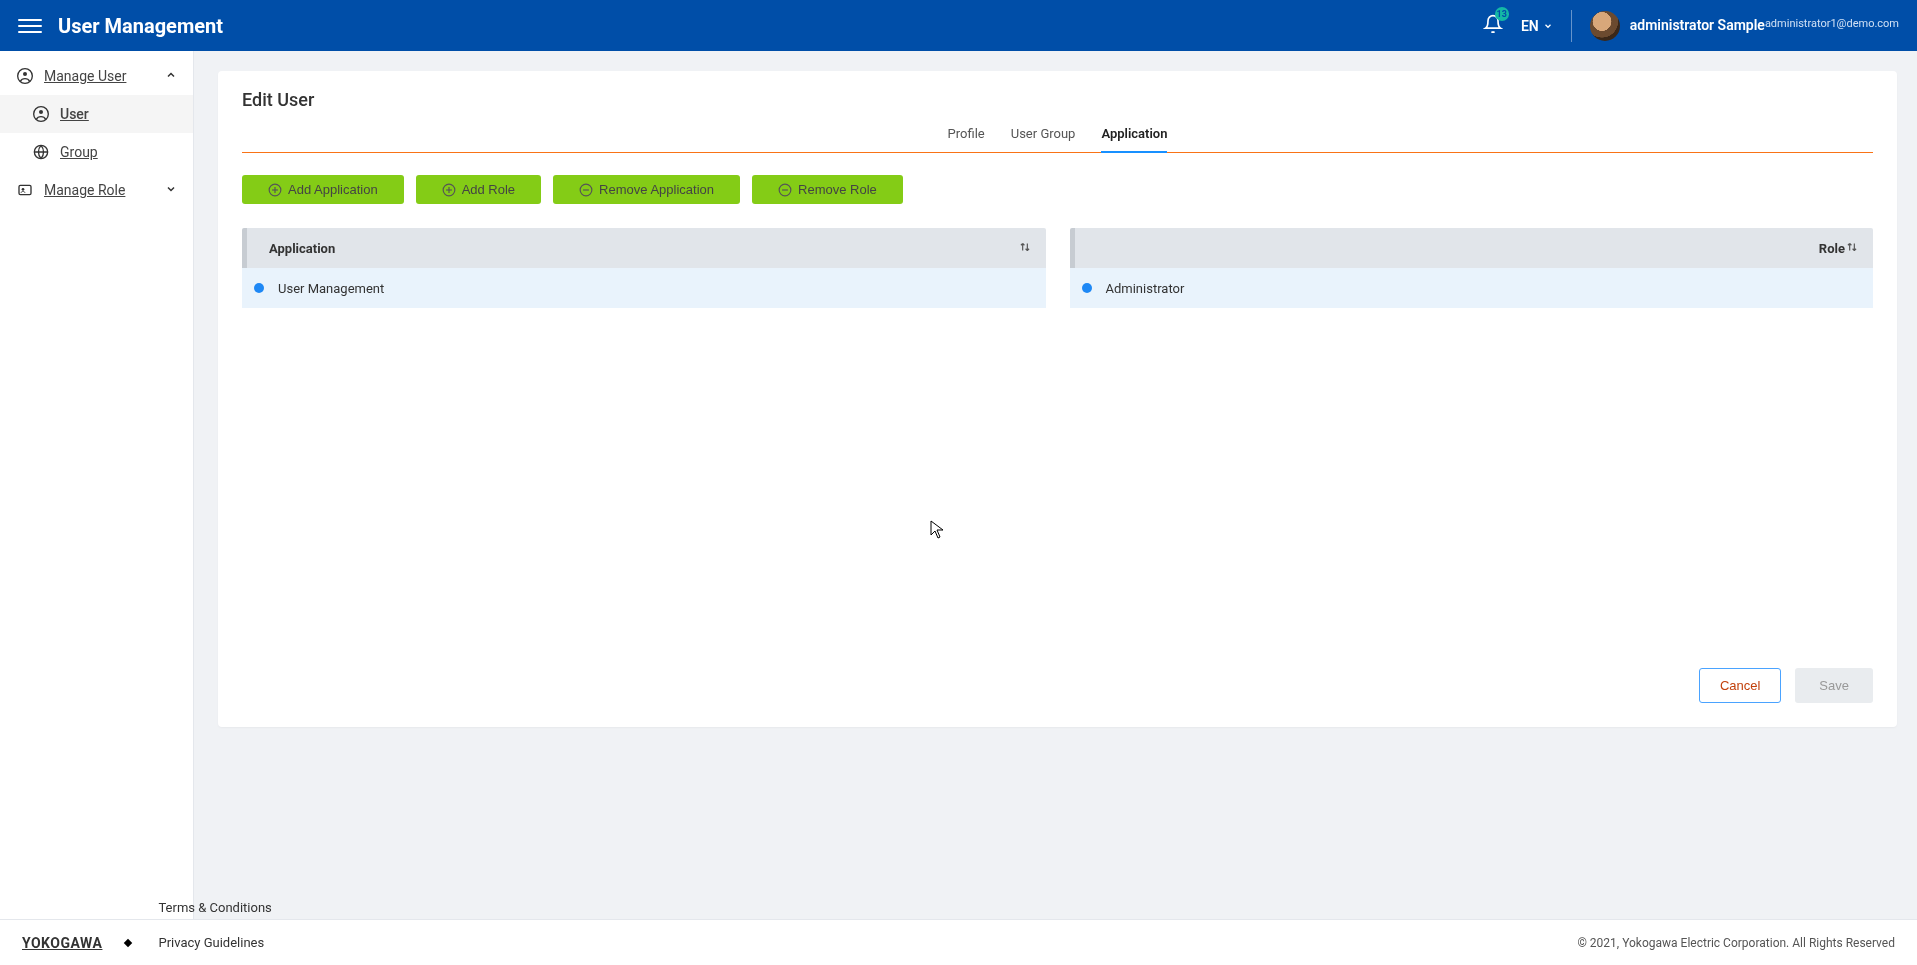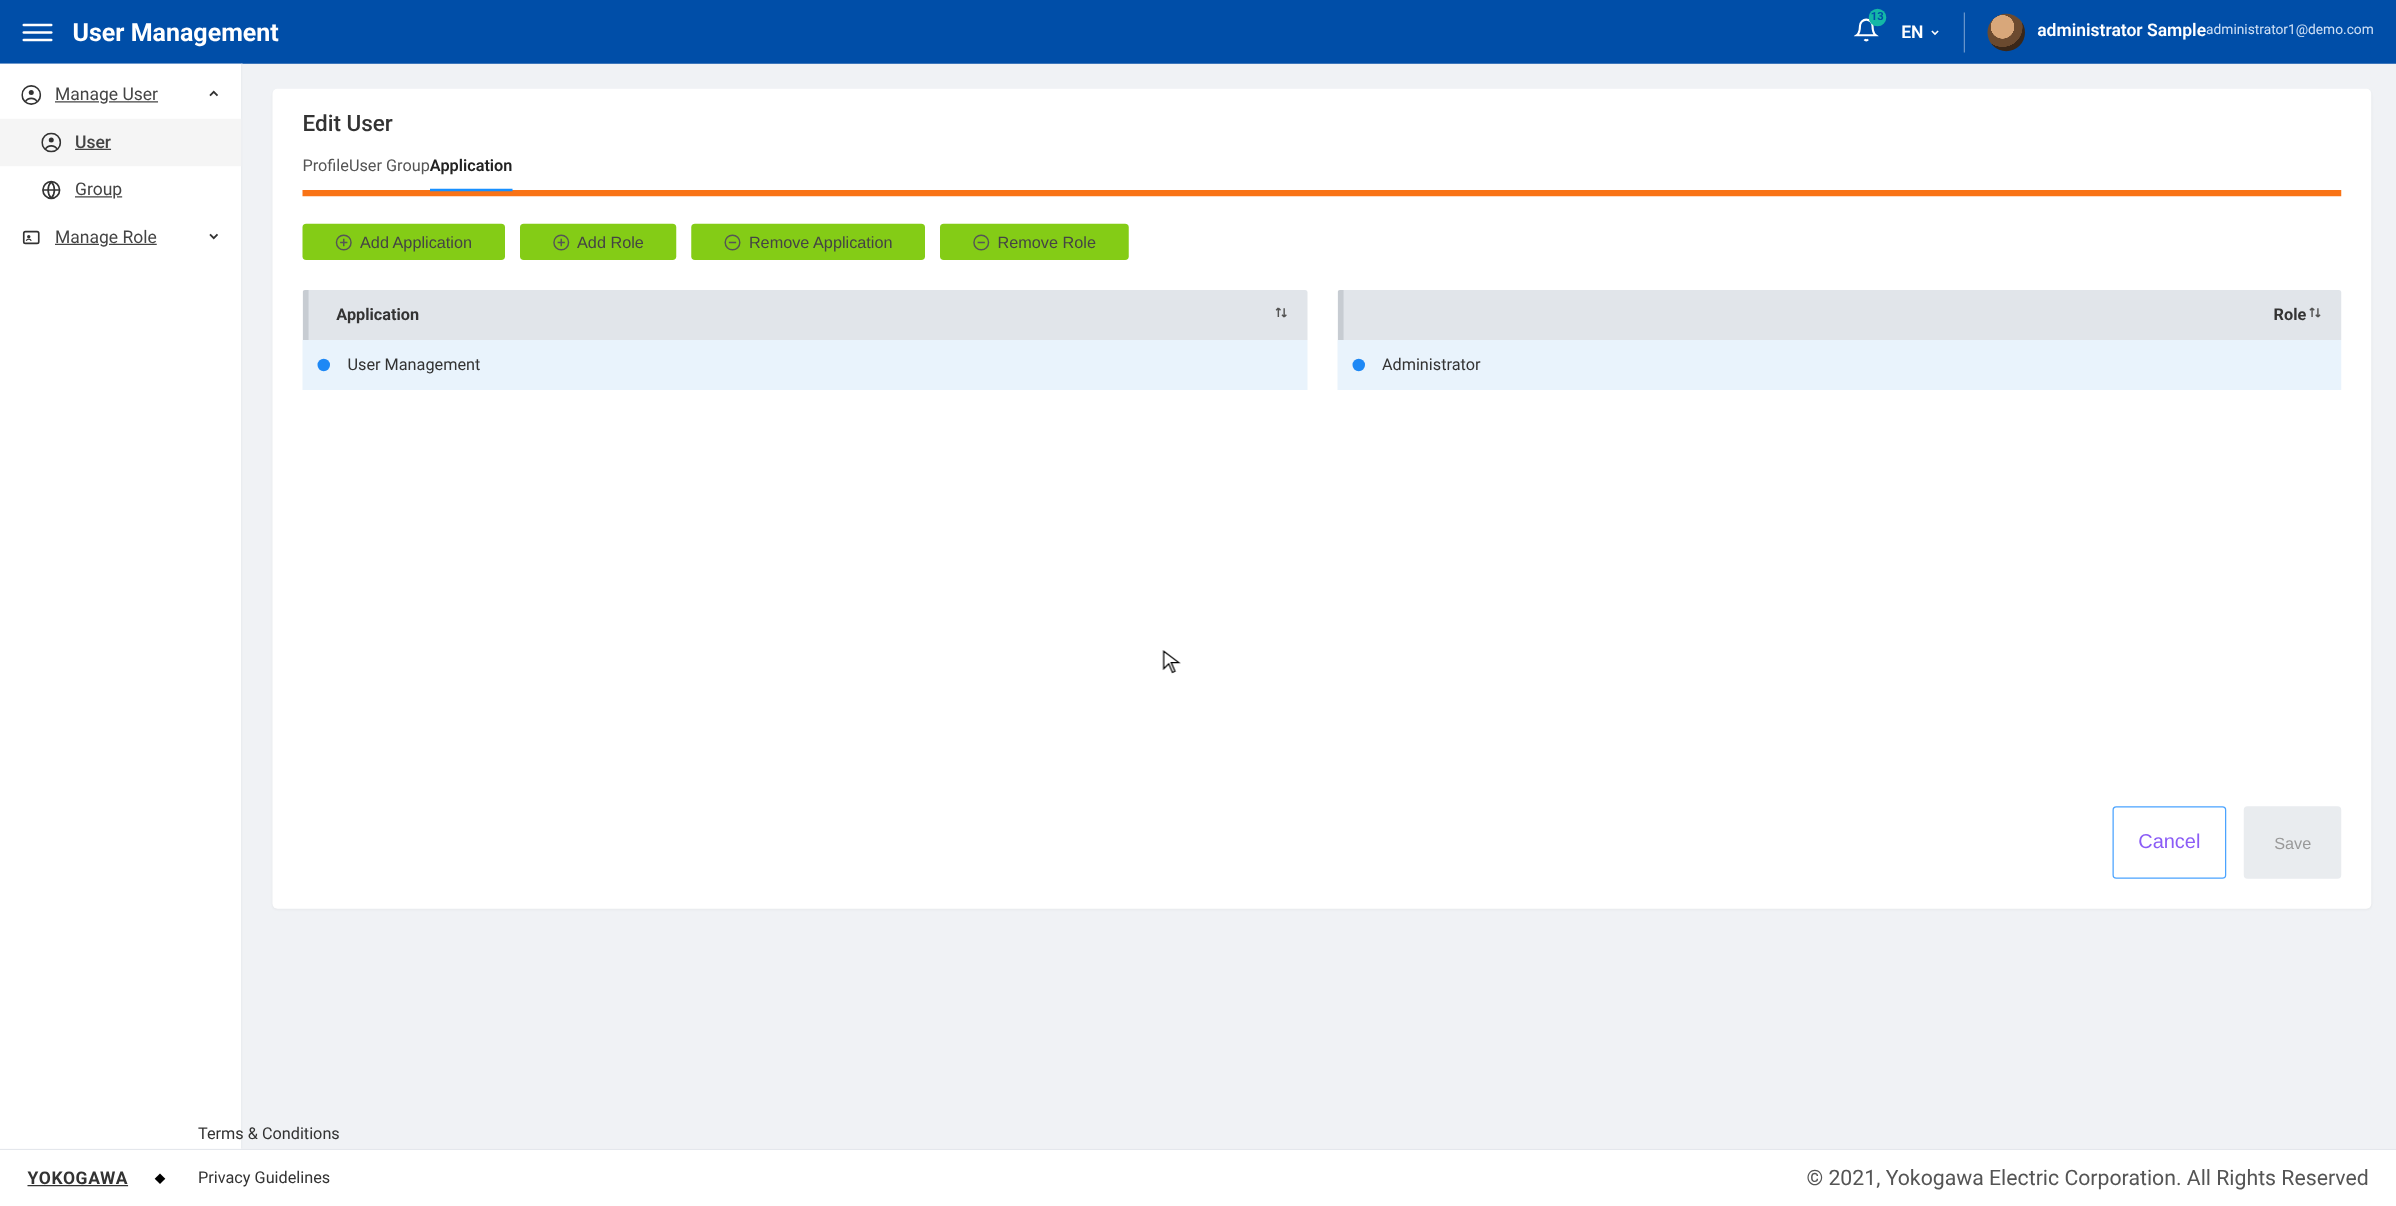--- a/index.html
+++ b/index.html
@@ -21,41 +21,41 @@
 .layout { display: flex; height: calc(100vh - 51px - 46px); }
 .sidebar { width: 194px; background: #fff; border-right: 1px solid #e4e7ec; padding-top: 6px; }
 .nav-item { display: flex; align-items: center; padding: 10px 16px; gap: 10px; cursor: pointer; font-size: 14px; color: #444; text-decoration: underline; }
 .nav-item.sub { padding-left: 32px; }
 .nav-item.active { background: #f5f5f5; font-weight: 500; }
 .nav-item .chev { margin-left: auto; font-size: 12px; color: #555; }
 .nav-icon { width: 18px; height: 18px; display: inline-flex; align-items: center; justify-content: center; }
 .content { flex: 1; padding: 20px 20px 0 24px; overflow: auto; }
 .card { background: #fff; border-radius: 4px; padding: 18px 24px 24px 24px; min-height: 656px; display: flex; flex-direction: column; box-shadow: 0 1px 2px rgba(0,0,0,0.04); }
 .card-title { font-size: 18px; font-weight: 500; color: #333; margin-bottom: 8px; }
-.tabs { display: flex; border-bottom: 5px solid #f97316; font-size: 13px; }
+.tabs { display: flex; gap: 26px; border-bottom: 1px solid #f97316; font-size: 13px; justify-content: center; }
 .tab { padding: 8px 0 10px 0; color: #555; cursor: pointer; }
 .tab.active { color: #222; font-weight: 600; border-bottom: 2px solid #1890ff; margin-bottom: -1px; }
 .toolbar { display: flex; gap: 12px; margin-top: 22px; }
 .btn { background: #84cc16; border: none; border-radius: 3px; padding: 7px 26px; font-size: 13px; color: #444; cursor: pointer; display: inline-flex; align-items: center; gap: 6px; }
 .btn svg { width: 14px; height: 14px; }
 .panels { display: flex; gap: 24px; margin-top: 24px; }
 .panel { flex: 1; }
 .panel-header { background: #e1e5ea; border-left: 5px solid #c7ccd2; height: 40px; display: flex; align-items: center; padding: 0 14px 0 22px; font-size: 13px; font-weight: 700; color: #333; border-radius: 2px 2px 0 0; justify-content: space-between; }
 .panel-header.role { background: #e1e5ea; justify-content: flex-end; }
 .sort-icon { color: #666; font-size: 13px; cursor: pointer; }
 .panel-row { background: #e9f3fc; height: 40px; display: flex; align-items: center; padding: 0 14px 0 8px; gap: 14px; font-size: 13px; color: #333; cursor: pointer; }
 .dot { width: 10px; height: 10px; border-radius: 50%; background: #1e88f5; margin-left: 4px; flex-shrink: 0; }
 .card-actions { margin-top: auto; display: flex; justify-content: flex-end; gap: 14px; padding-top: 20px; }
-.btn-cancel { background: #fff; border: 1px solid #4aa3ff; color: #8b5cf6; border-radius: 3px; padding: 19px 20px; font-size: 16px; cursor: pointer; }
+.btn-cancel { background: #fff; border: 1px solid #4aa3ff; color: #c2410c; border-radius: 3px; padding: 9px 20px; font-size: 13px; cursor: pointer; }
 .btn-save { background: #e9ecef; border: none; color: #999; border-radius: 3px; padding: 7px 24px; font-size: 13px; cursor: not-allowed; }
 .footer { background: #fff; border-top: 1px solid #e4e7ec; height: 46px; display: flex; align-items: center; padding: 0 22px; font-size: 13px; color: #333; }
 .footer-brand { font-weight: 700; letter-spacing: 0.5px; display: flex; align-items: center; gap: 20px; margin-right: 24px; font-size: 14px; text-decoration: underline;}
 .footer-links { display: flex; gap: 20px; flex-direction: column; }
 .footer-links a { color: #333; text-decoration: none; cursor: pointer;}
-.footer-copy { margin-left: auto; color: #555; font-size: 17px; }
+.footer-copy { margin-left: auto; color: #555; font-size: 12px; }
 .cursor { position: fixed; pointer-events: none; z-index: 9999; }
 </style>
 </head>
 <body>
 
 <header class="app-header">
   <div class="hamburger">
     <span></span>
       <span></span>
       <span></span>

